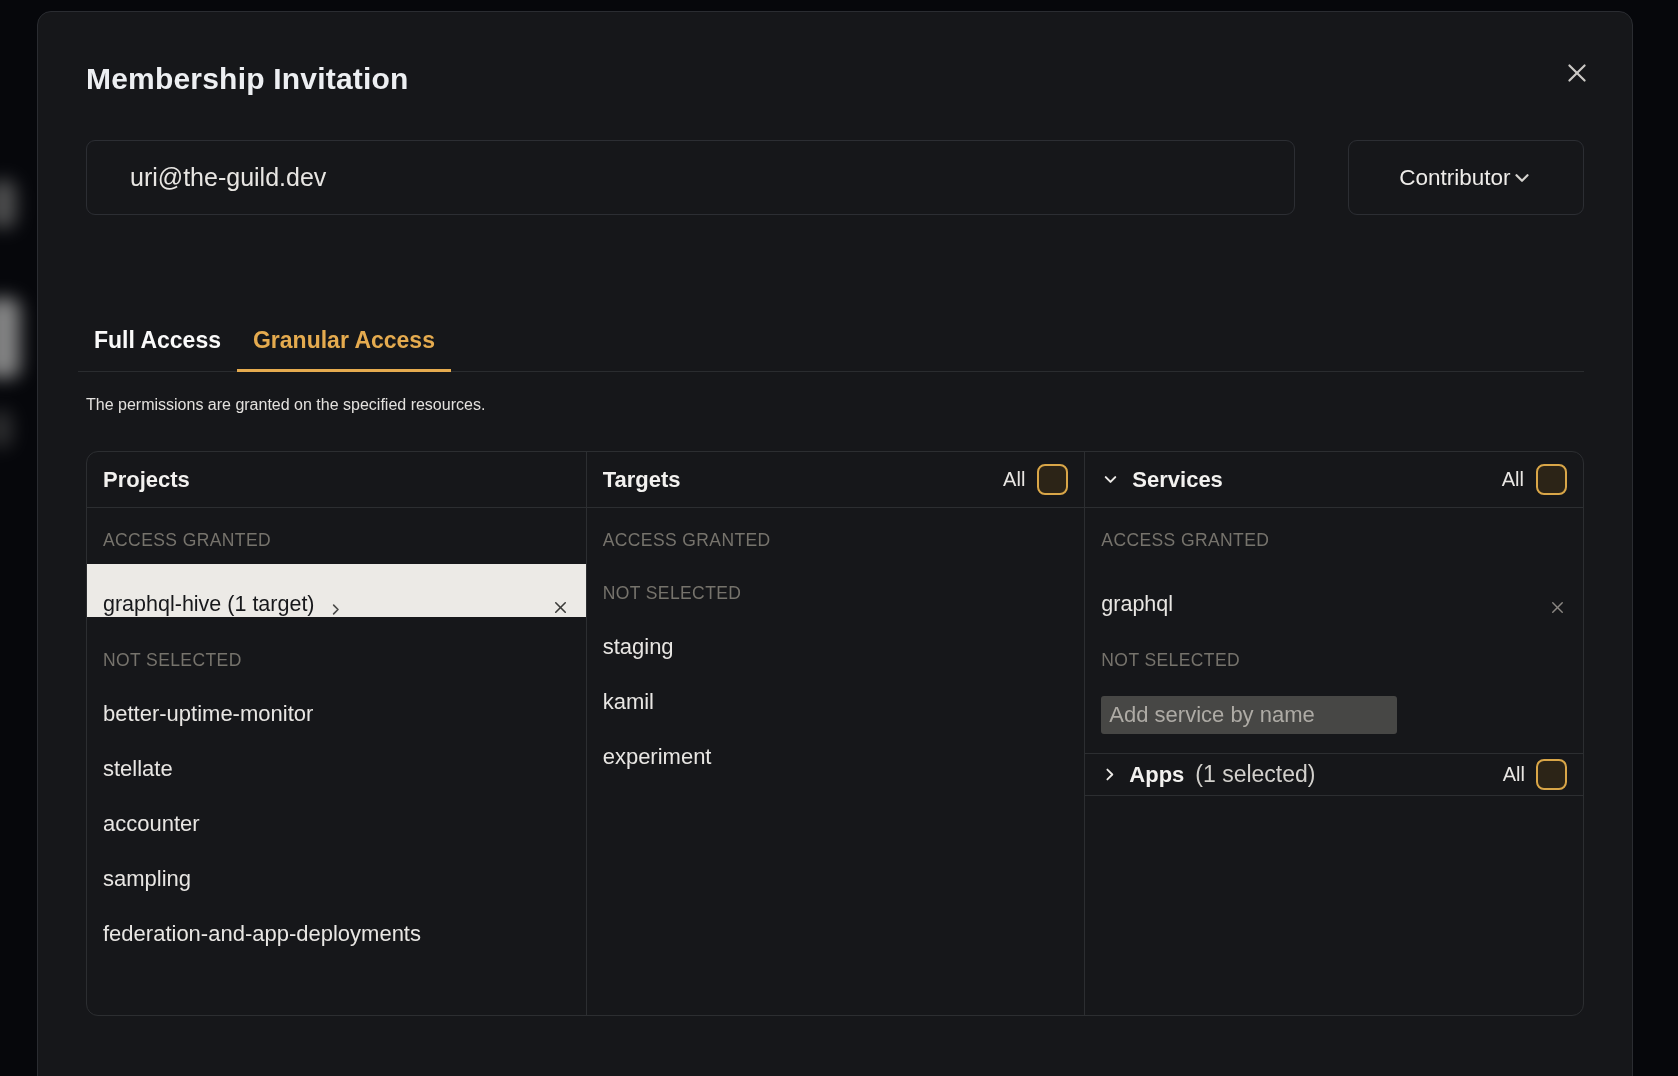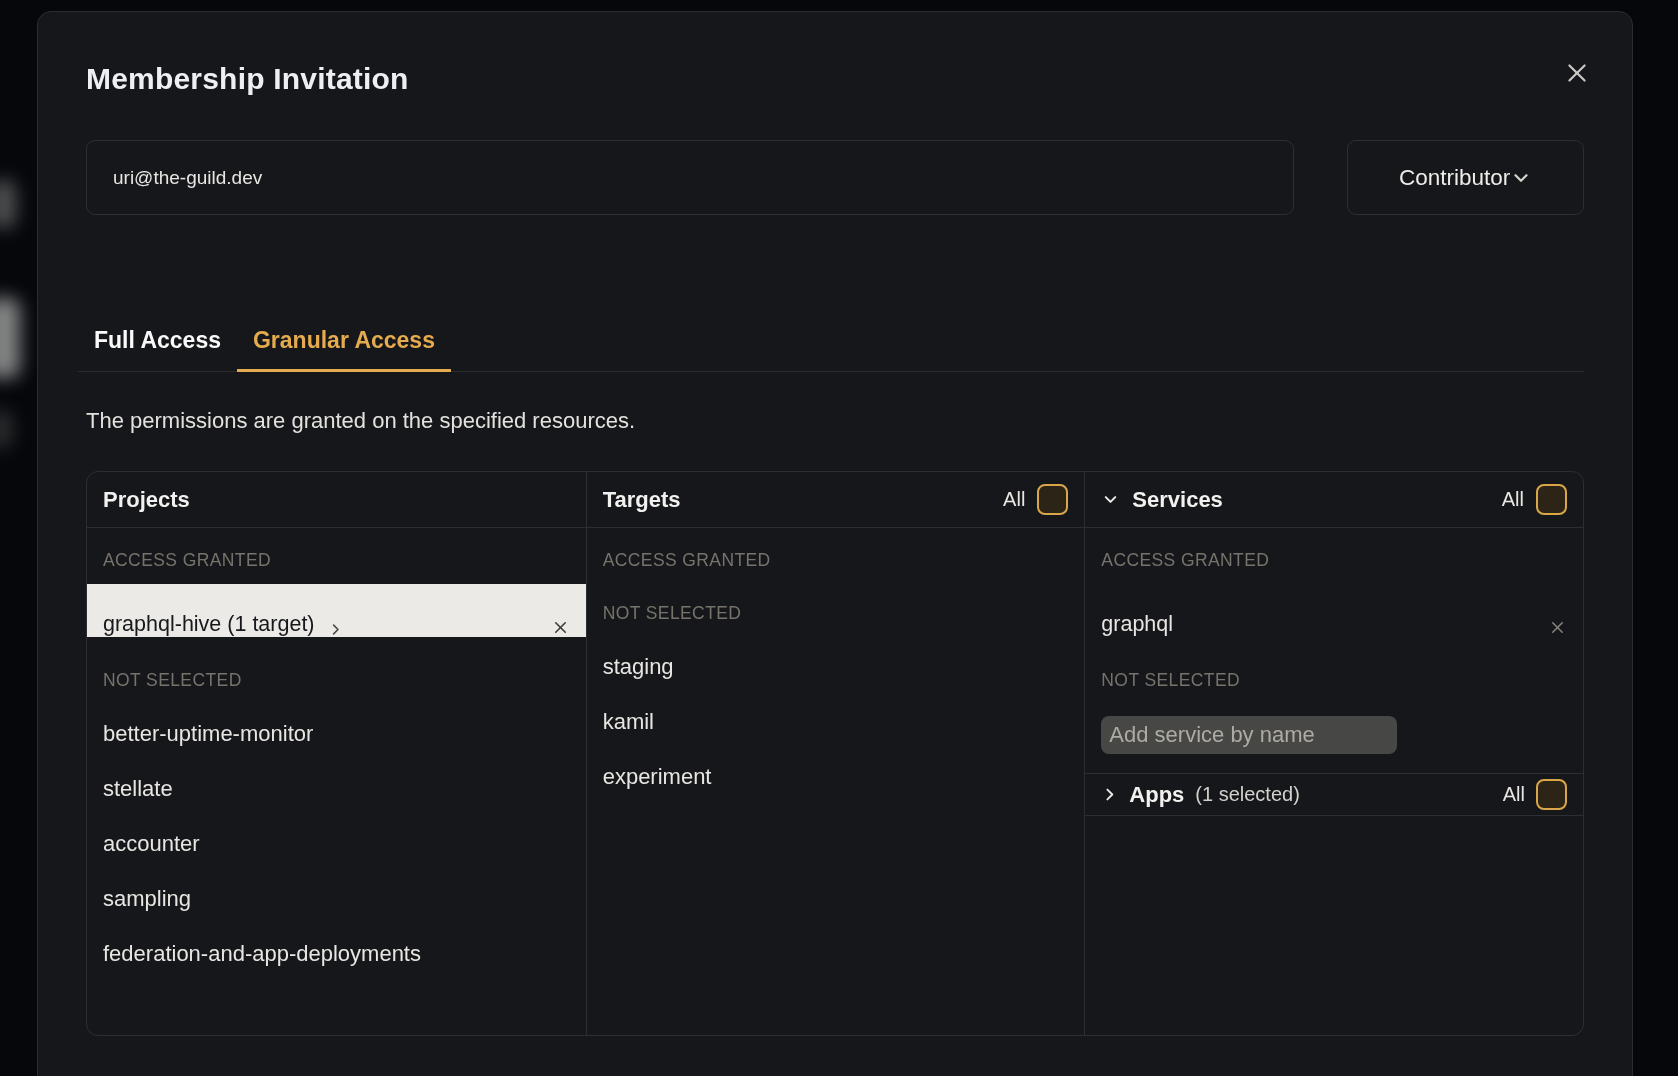--- a/index.html
+++ b/index.html
@@ -39,22 +39,22 @@
     margin-top: 10px;
     font-size: 22.5px; line-height: 37px;
     color: #95928c;
     max-width: 1500px;
   }
   .invite-row { margin-top: 42px; display: flex; gap: 53px; }
   .email-input {
     width: 1289px; height: 75px;
     background: transparent;
     border: 1px solid #2c2e33; border-radius: 9px;
-    color: #e8e6e3; font-size: 19px;
-    padding: 0 26px;
+    color: #e8e6e3; font-size: 25px;
+    padding: 0 43px;
     font-family: inherit;
     outline: none;
   }
   .role-select {
     width: 253px; height: 75px;
     background: transparent;
     border: 1px solid #2c2e33; border-radius: 9px;
     display: flex; align-items: center; justify-content: center; 
     font-size: 22.5px; color: #eeece9; cursor: pointer;
   }
@@ -69,21 +69,21 @@
     padding: 0 16px;
     display: flex; align-items: center;
     font-size: 23px; font-weight: 600;
     color: #fafafa; cursor: pointer;
     border-bottom: 3px solid transparent;
     margin-bottom: -1px;
     text-align: right;
   }
   .tab.active { color: var(--accent); border-bottom-color: var(--accent); }
 
-  .permissions-note { margin-top: 36px; font-size: 22px; color: #e3e1de; }
+  .permissions-note { margin-top: 24px; font-size: 16px; color: #e3e1de; }
 
   .perm-table {
     margin-top: 37px;
     width: 1498px; height: 565px;
     border: 1px solid #2c2e31;
     border-radius: 12px;
     display: grid; grid-template-columns: 1fr 1fr 1fr;
     overflow: hidden;
   }
   .perm-col { min-width: 0; }
@@ -120,38 +120,38 @@
   .item {
     height: 55px;
     display: flex; align-items: center;
     padding: 0 16px;
     font-size: 22px; color: #e8e6e3; cursor: pointer;
   }
   .add-service-input {
     margin: 26px 16px 0;
     width: 296px; height: 38px;
     background: #474745;
-    border: none; border-radius: 8px;
+    border: none; border-radius: 3px;
     color: #aeaba5; font-size: 22px;
     padding: 0 8px;
     font-family: inherit;
     outline: none;
   }
   .add-service-input::placeholder { color: #aeaba5; opacity: 1; }
   .apps-row {
     margin-top: 19px;
     height: 43px;
     border-top: 1px solid #2c2e31;
     border-bottom: 1px solid #2c2e31;
     display: flex; align-items: center; gap: 11px;
     padding: 4px 16px;
     cursor: pointer;
   }
   .apps-title { font-size: 22px; font-weight: 700; color: #f2f1ef; }
-  .apps-count { font-size: 20px; color: #d2d0cc; text-align: center; }
+  .apps-count { font-size: 23px; color: #d2d0cc; text-align: center; }
   .icon { display: inline-flex; align-items: center; justify-content: center; }
 </style>
 </head>
 <body>
 
 <div class="bg-blob blob-1"></div>
 <div class="bg-blob blob-2"></div>
 <div class="bg-blob blob-3"></div>
 
 <div class="modal">

